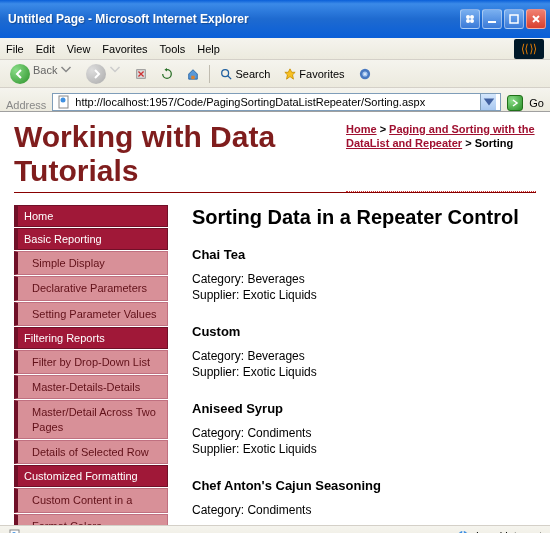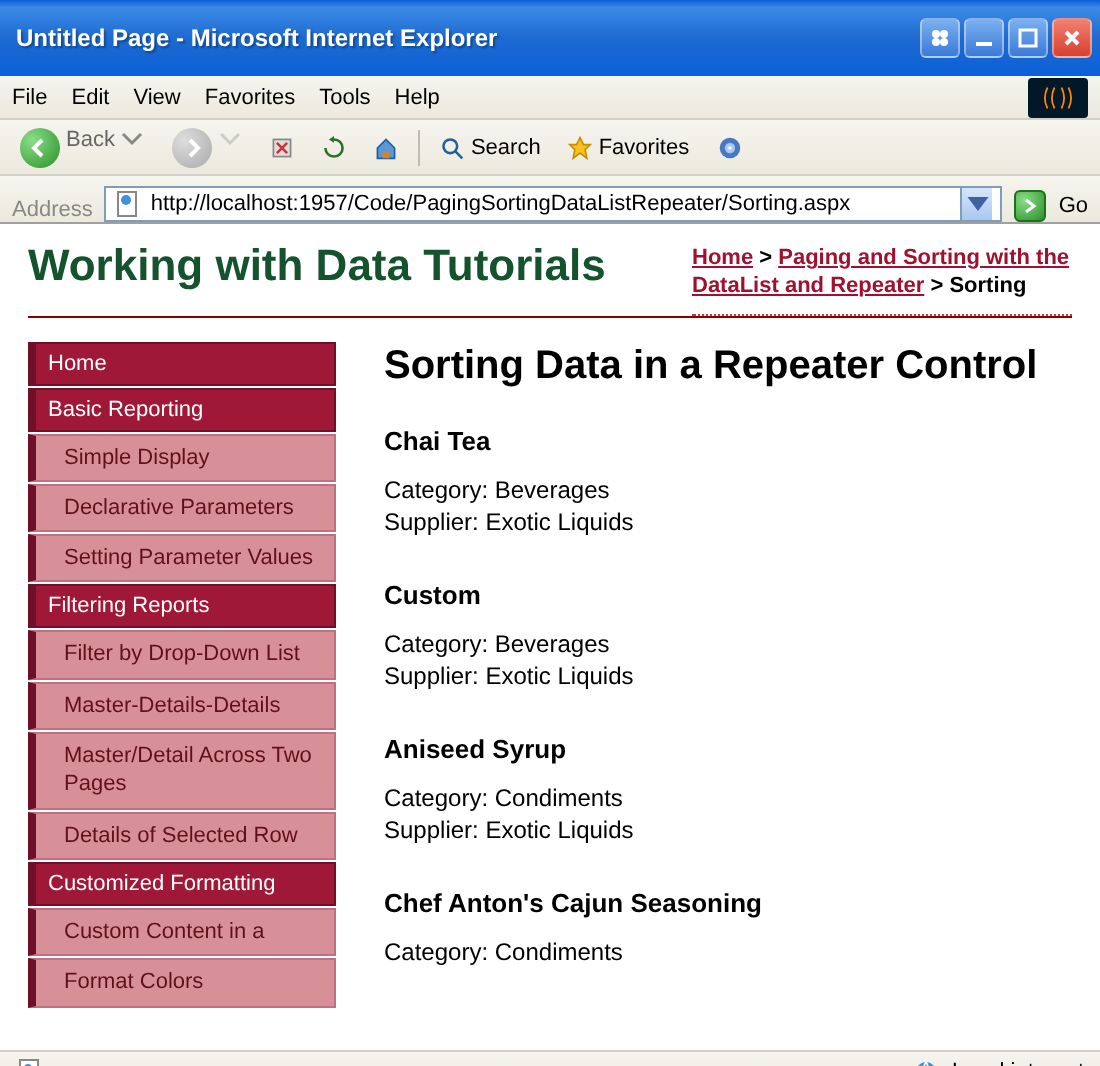--- a/index.html
+++ b/index.html
@@ -35,21 +35,21 @@
 .addressbar .input { flex:1; background:#fff; border:1px solid #7f9db9; height:18px; display:flex; align-items:center; padding:0 4px; gap:4px;}
 .addressbar .input svg { width:14px; height:14px; flex-shrink:0;}
 .addressbar .dd { width:16px; background:linear-gradient(to bottom,#d4e6fc,#a8c8f0); border-left:1px solid #7f9db9; height:100%; display:flex; align-items:center; justify-content:center;}
 .addressbar .go { display:flex; align-items:center; gap:6px;}
 .addressbar .go .gobtn { width:16px; height:16px; background:radial-gradient(circle at 30% 30%,#8add88,#2a9028); border-radius:3px; display:flex; align-items:center; justify-content:center; border:1px solid #207018;}
 
 
 .content { height: calc(533px - 26px - 22px - 28px - 24px - 20px); overflow-y:auto; background:#fff;}
 .content-inner { padding: 8px 14px;}
 .header-row { display:flex; border-bottom:1px solid #800;}
-.page-title { font-family: Arial; font-size:22px; font-weight:bold; color:#14532d; flex:1; padding-bottom:4px;}
+.page-title { font-family: Arial; font-size:30px; font-weight:bold; color:#7f1d1d; flex:1; padding-bottom:4px;}
 .breadcrumb { width:190px; font-size:11px; font-family: Arial; padding-top:2px; line-height:1.3; border-bottom:1px dotted #c33; padding-bottom:6px;}
 .breadcrumb a { color:#a01030; text-decoration:underline; font-weight:bold;}
 .breadcrumb .cur { color:#000; font-weight:bold;}
 .breadcrumb .sep2 { color:#000; font-weight:bold;}
 
 .body-row { display:flex; margin-top:12px; gap:24px;}
 
 
 .nav { width:154px; flex-shrink:0; font-family: Verdana, Arial; font-size:11px;}
 .nav .cat { background:#a01838; color:#fff; border:1px solid #701028; border-left:4px solid #701028; padding:4px 6px; margin-bottom:1px;}

